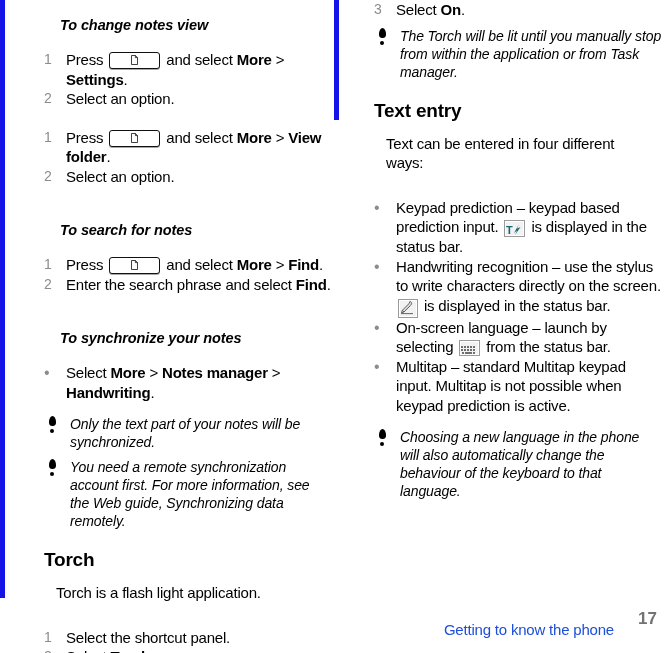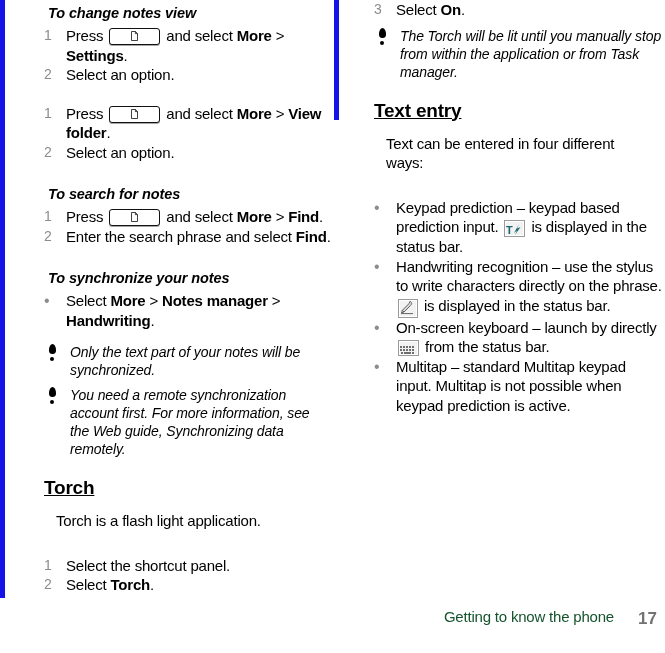--- a/index.html
+++ b/index.html
@@ -33,28 +33,27 @@
   #col-left  { left: 44px; }
   #col-right { left: 374px; }
 
   
   .h2 {
     font-size: 19px;
     font-weight: bold;
     line-height: 22px;
     margin: 0 0 1px 0;
     letter-spacing: -0.2px;
-    text-decoration: underline;
   }
   .h3 {
     font-size: 14.5px;
     font-weight: bold;
     font-style: italic;
     line-height: 18px;
-    margin: 4px;
+    margin: 16px;
     letter-spacing: -0.1px;
   }
   .para {
     font-size: 15px;
     line-height: 19.5px;
     margin: 12px;
     letter-spacing: -0.2px;
   }
   .spacer-lg { height: 19px; }
   .spacer-md { height: 13px; }
@@ -145,23 +144,23 @@
   #icon-onscreen-keyboard { width: 19px; height: 14px; }
 
   
   #footer {
     position: absolute;
     left: 0; right: 0; bottom: 12px;
     height: 22px;
   }
   #footer-title {
     position: absolute;
-    right: 51px; bottom: 16px;
+    right: 51px; bottom: 3px;
     font-size: 15px;
-    color: #14532d;
+    color: #1d4ed8;
     letter-spacing: -0.2px;
   }
   #footer-page {
     position: absolute;
     right: 8px; bottom: 12px;
     font-size: 17px;
     font-weight: bold;
     color: #737373;
   }
 </style>
@@ -287,30 +286,30 @@
   <div class="step bullet">
     <span class="marker">•</span>
     <span><span>Keypad prediction – keypad based prediction input. </span><span class="sbicon" id="icon-keypad-prediction"><svg viewBox="0 0 17 13" width="17" height="13">
             <text x="1" y="11" font-family="Liberation Sans, sans-serif" font-size="11" font-weight="bold" fill="#17696e">T</text>
             <path d="M9 10 L14 1 L12 5.5 L15.5 4 L10 12 L12 7.5 Z" fill="#17696e"></path>
           </svg></span><span> is displayed in the status bar.</span></span>
   </div>
 
   <div class="step bullet">
     <span class="marker">•</span>
-    <span><span>Handwriting recognition – use the stylus to write characters directly on the phrase. </span><span class="sbicon" id="icon-handwriting"><svg viewBox="0 0 16 15" width="16" height="15">
+    <span><span>Handwriting recognition – use the stylus to write characters directly on the screen. </span><span class="sbicon" id="icon-handwriting"><svg viewBox="0 0 16 15" width="16" height="15">
             <path d="M11.5 1.5 C13 3 13 4 11.5 5.5 L5 12 L2.5 12.8 L3.3 10.3 L9.8 3.8 C11 2.5 10.5 0.5 11.5 1.5 Z" fill="#d8d8d8" stroke="#555" stroke-width="0.9" stroke-linejoin="round"></path>
             <path d="M3.3 10.3 L5 12" stroke="#555" stroke-width="0.8"></path>
             <path d="M2 13.6 H14" stroke="#555" stroke-width="0.9"></path>
           </svg></span><span> is displayed in the status bar.</span></span>
   </div>
 
   <div class="step bullet">
     <span class="marker">•</span>
-    <span><span>On-screen keyboard – launch by directly </span><span class="sbicon" id="icon-onscreen-keyboard"><svg viewBox="0 0 17 12" width="17" height="12">
+    <span><span>On-screen language – launch by selecting </span><span class="sbicon" id="icon-onscreen-keyboard"><svg viewBox="0 0 17 12" width="17" height="12">
             <g fill="#6e6e6e">
               <rect x="1" y="2" width="2" height="2"></rect>
               <rect x="4" y="2" width="2" height="2"></rect>
               <rect x="7" y="2" width="2" height="2"></rect>
               <rect x="10" y="2" width="2" height="2"></rect>
               <rect x="13" y="2" width="2" height="2"></rect>
               <rect x="1" y="5" width="2" height="2"></rect>
               <rect x="4" y="5" width="2" height="2"></rect>
               <rect x="7" y="5" width="2" height="2"></rect>
               <rect x="10" y="5" width="2" height="2"></rect>
@@ -322,18 +321,25 @@
           </svg></span><span> from the status bar.</span></span>
   </div>
 
   <div class="step bullet">
     <span class="marker">•</span>
     <span>Multitap – standard Multitap keypad input. Multitap is not possible when keypad prediction is active.</span>
   </div>
 
   <div class="spacer-md"></div>
 
+  <div class="note">
+    <span class="excl">
+        <span class="bulb"></span>
+        <span class="dot"></span>
+      </span>
+    <span>Choosing a new language in the phone will also automatically change the behaviour of the keyboard to that language.</span>
+  </div>
 </div>
 
 <div id="footer">
   <div id="footer-title">Getting to know the phone</div>
   <div id="footer-page">17</div>
 </div>
 
 </body></html>

